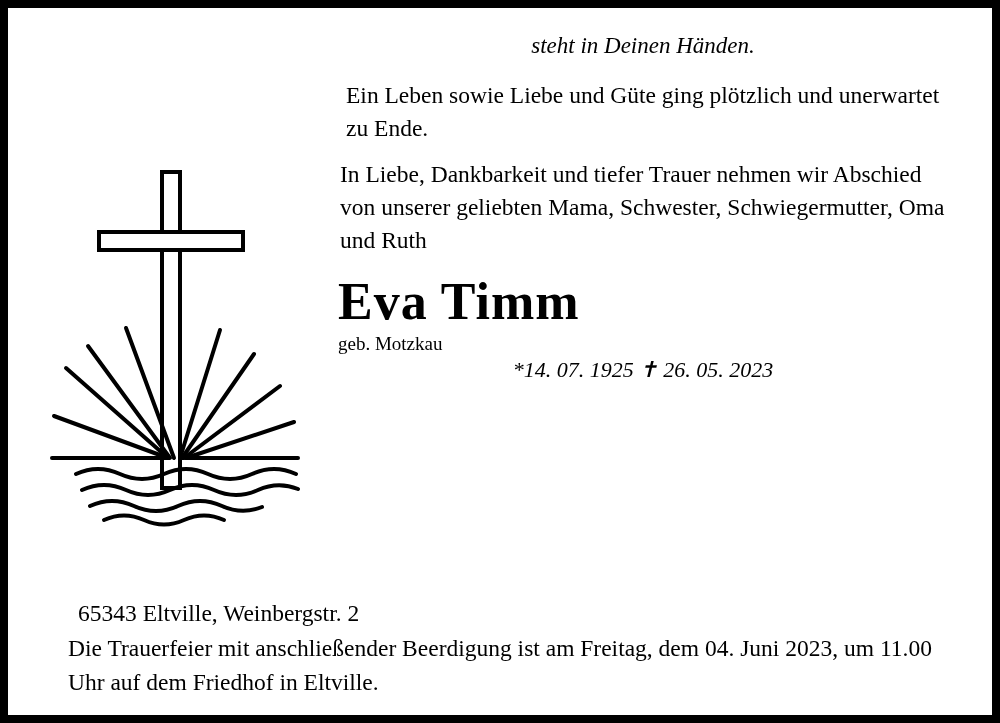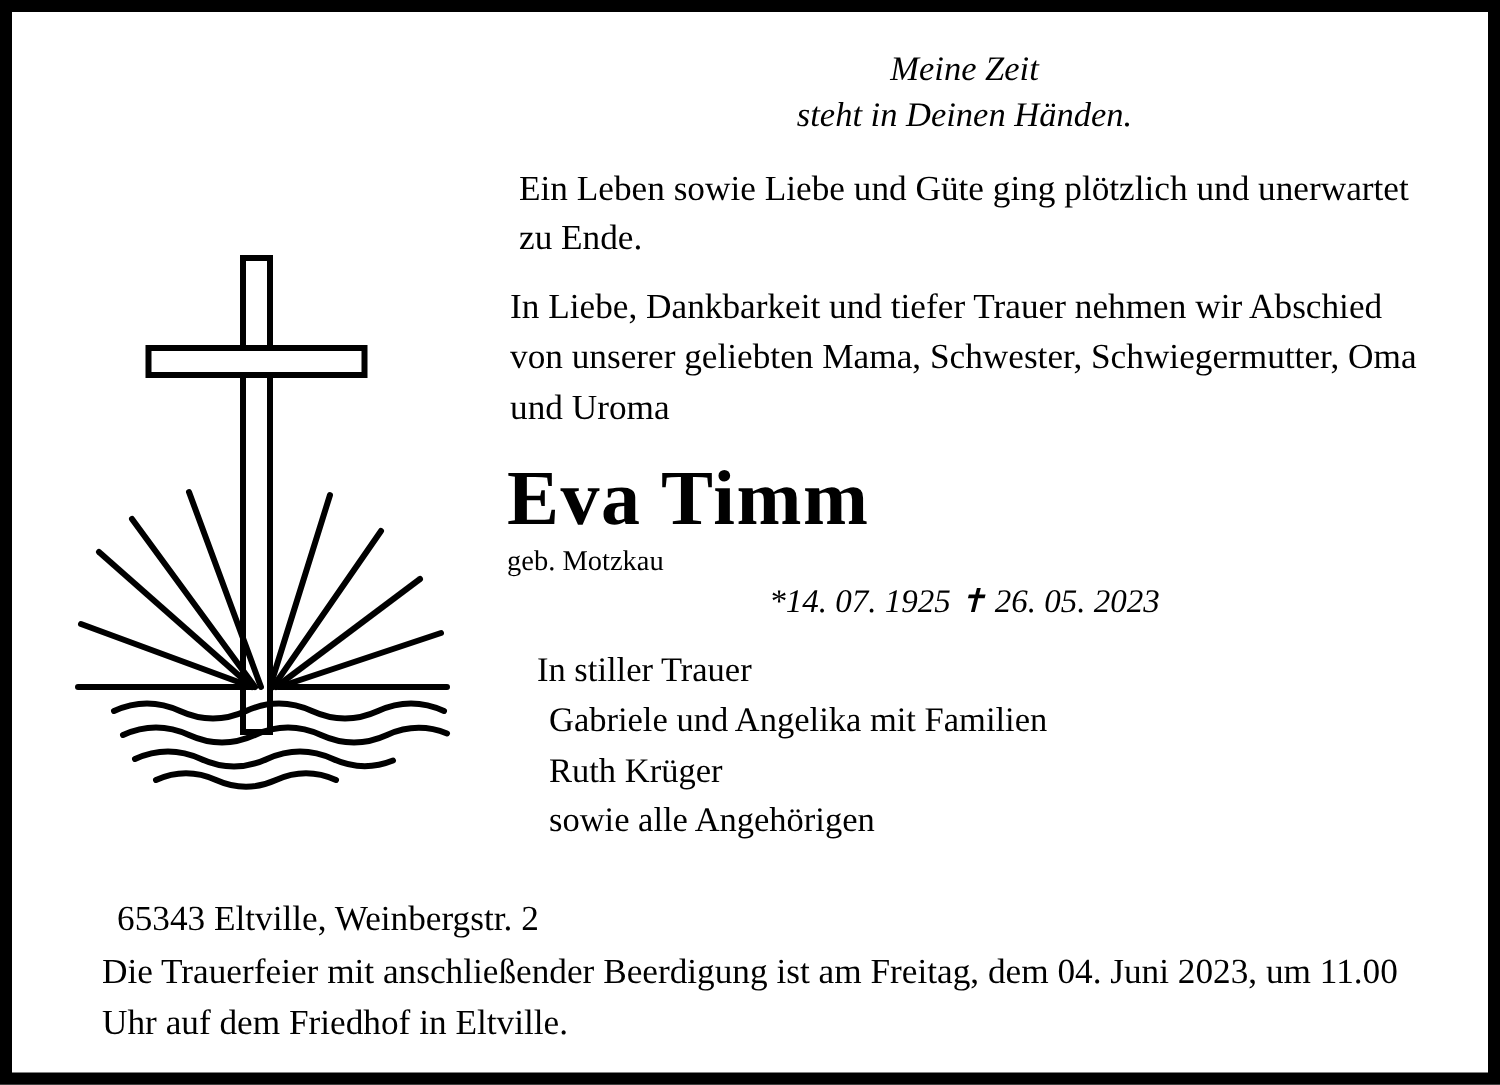--- a/index.html
+++ b/index.html
@@ -150,37 +150,30 @@
           <path d="M28 316 q22 -10 44 0 q22 10 44 0 q22 -10 44 0 q22 10 44 0 q22 -10 44 0"></path>
           <path d="M34 332 q22 -10 44 0 q22 10 44 0 q22 -10 44 0 q22 10 44 0 q20 -9 40 -1"></path>
           <path d="M42 348 q22 -10 44 0 q22 10 44 0 q22 -10 44 0 q20 9 40 1"></path>
           <path d="M56 362 q20 -9 40 0 q20 9 40 0 q20 -9 40 0"></path>
         </g>
       </svg>
     </div>
 
     <div class="text-col">
       <div class="motto">
-        <div>Meine Zeit</div>
         <div>steht in Deinen Händen.</div>
       </div>
 
       <div class="para p1">Ein Leben sowie Liebe und Güte ging plötzlich und unerwartet zu Ende.</div>
-      <div class="para p2">In  Liebe, Dankbarkeit und tiefer Trauer nehmen wir Abschied von unserer geliebten Mama, Schwester, Schwiegermutter, Oma und Uroma</div>
+      <div class="para p2">In  Liebe, Dankbarkeit und tiefer Trauer nehmen wir Abschied von unserer geliebten Mama, Schwester, Schwiegermutter, Oma und Ruth</div>
 
       <div class="name">Eva Timm</div>
       <div class="maiden">geb. Motzkau</div>
       <div class="dates">*14. 07. 1925 ✝ 26. 05. 2023</div>
 
-      <div class="mourners">
-        <div>In stiller Trauer</div>
-        <div>Gabriele und Angelika mit Familien</div>
-        <div>Ruth Krüger</div>
-        <div>sowie alle Angehörigen</div>
-      </div>
     </div>
 
     <div class="footer">
       <div class="addr">65343 Eltville, Weinbergstr. 2</div>
       <div class="funeral">Die Trauerfeier mit anschließender Beerdigung ist am Freitag, dem 04. Juni 2023, um 11.00 Uhr auf dem Friedhof in Eltville.</div>
     </div>
 
   </div>
 </div>
 

